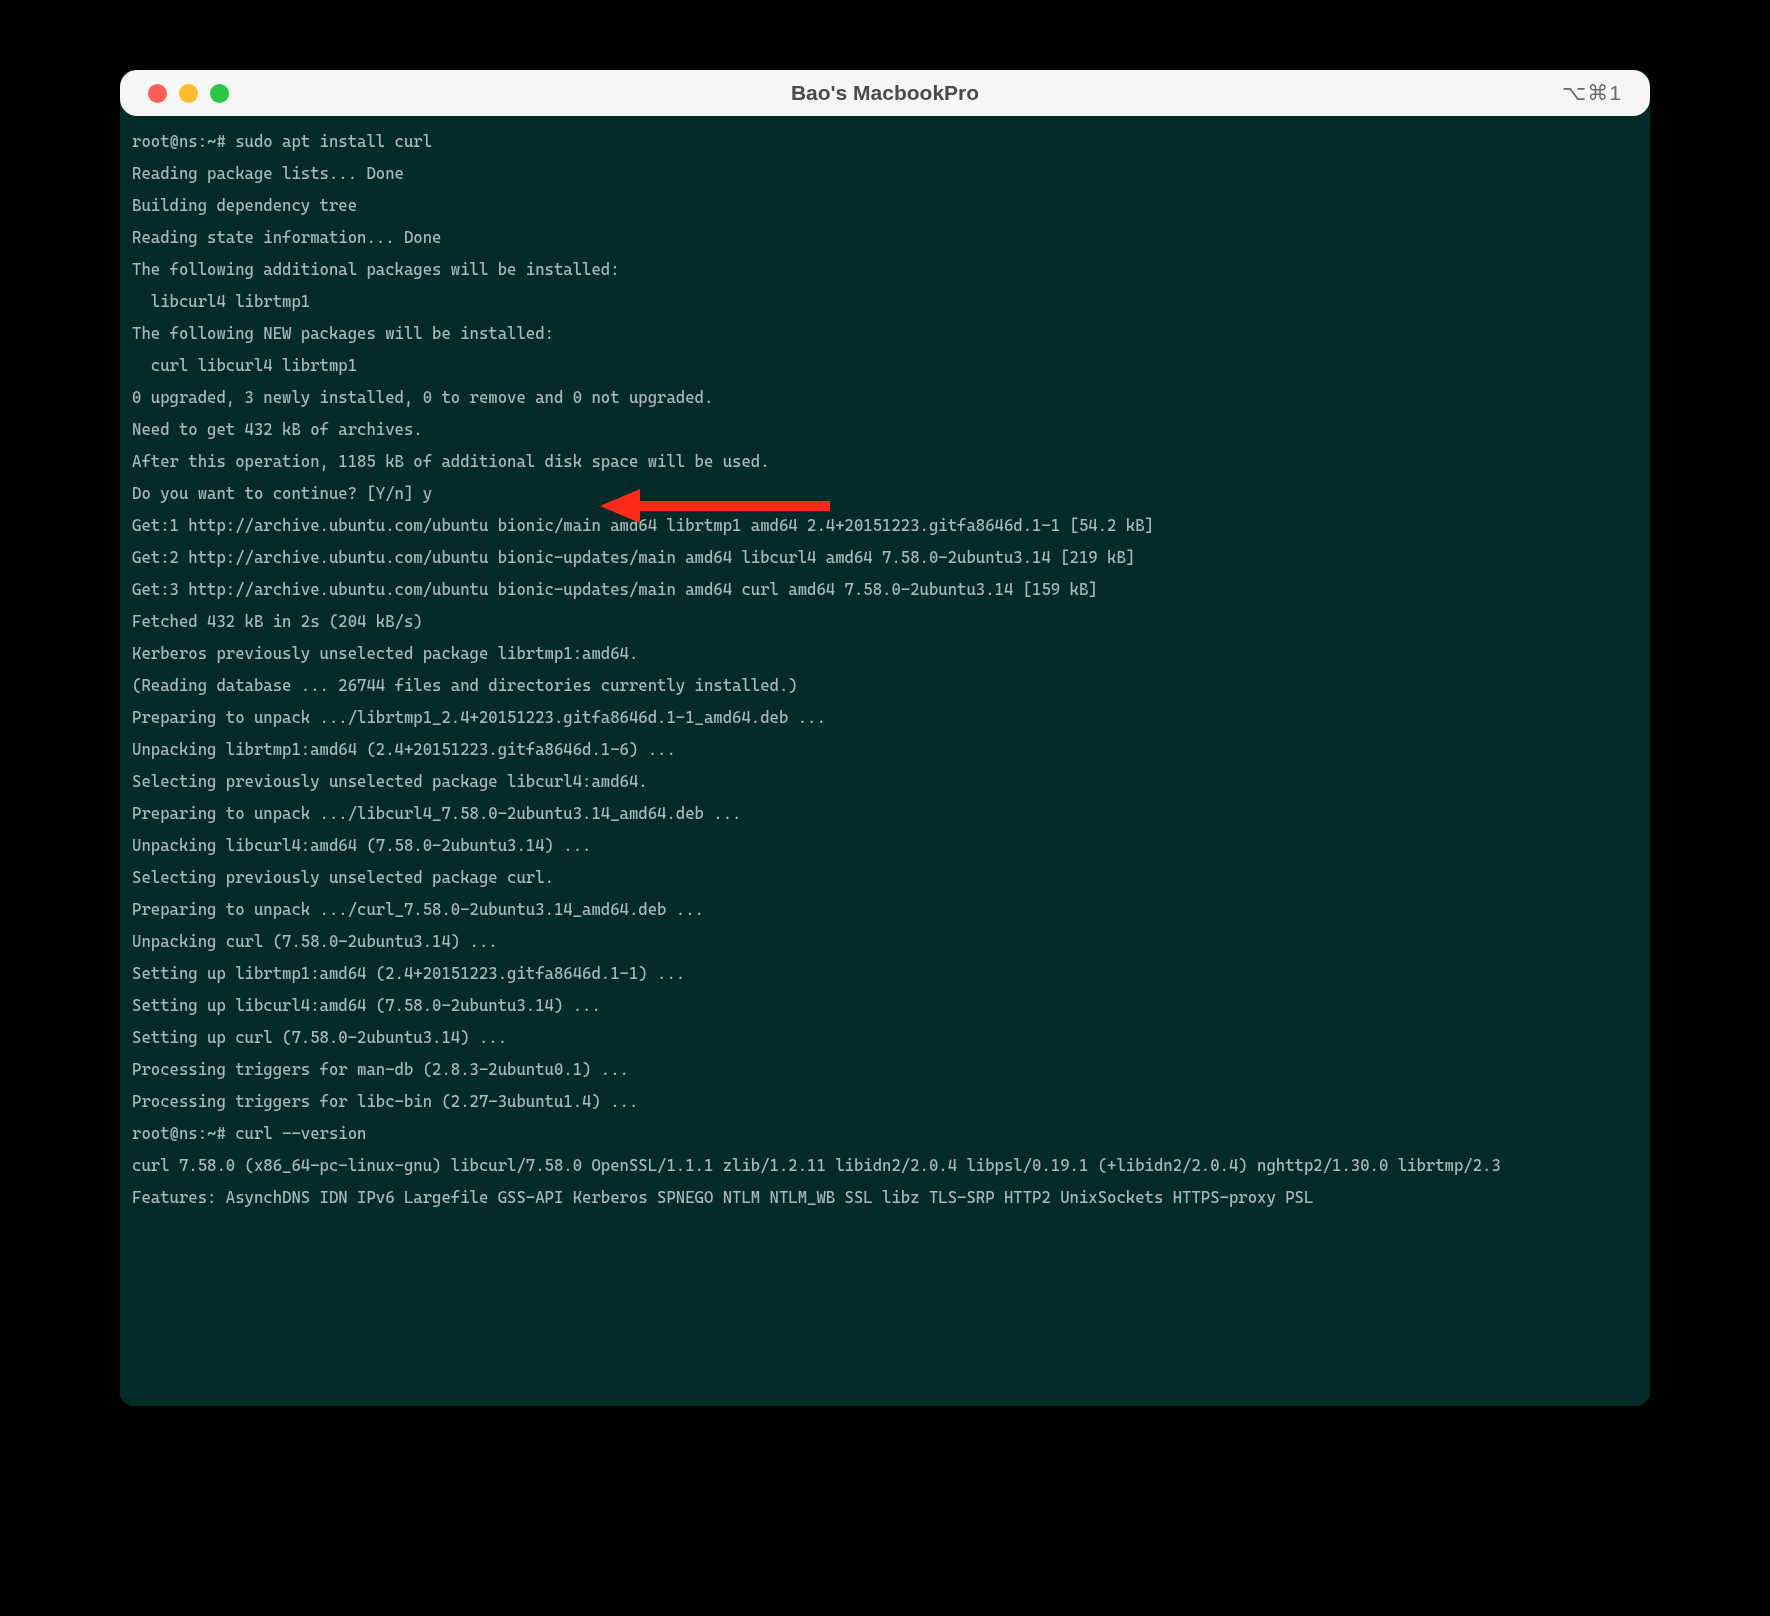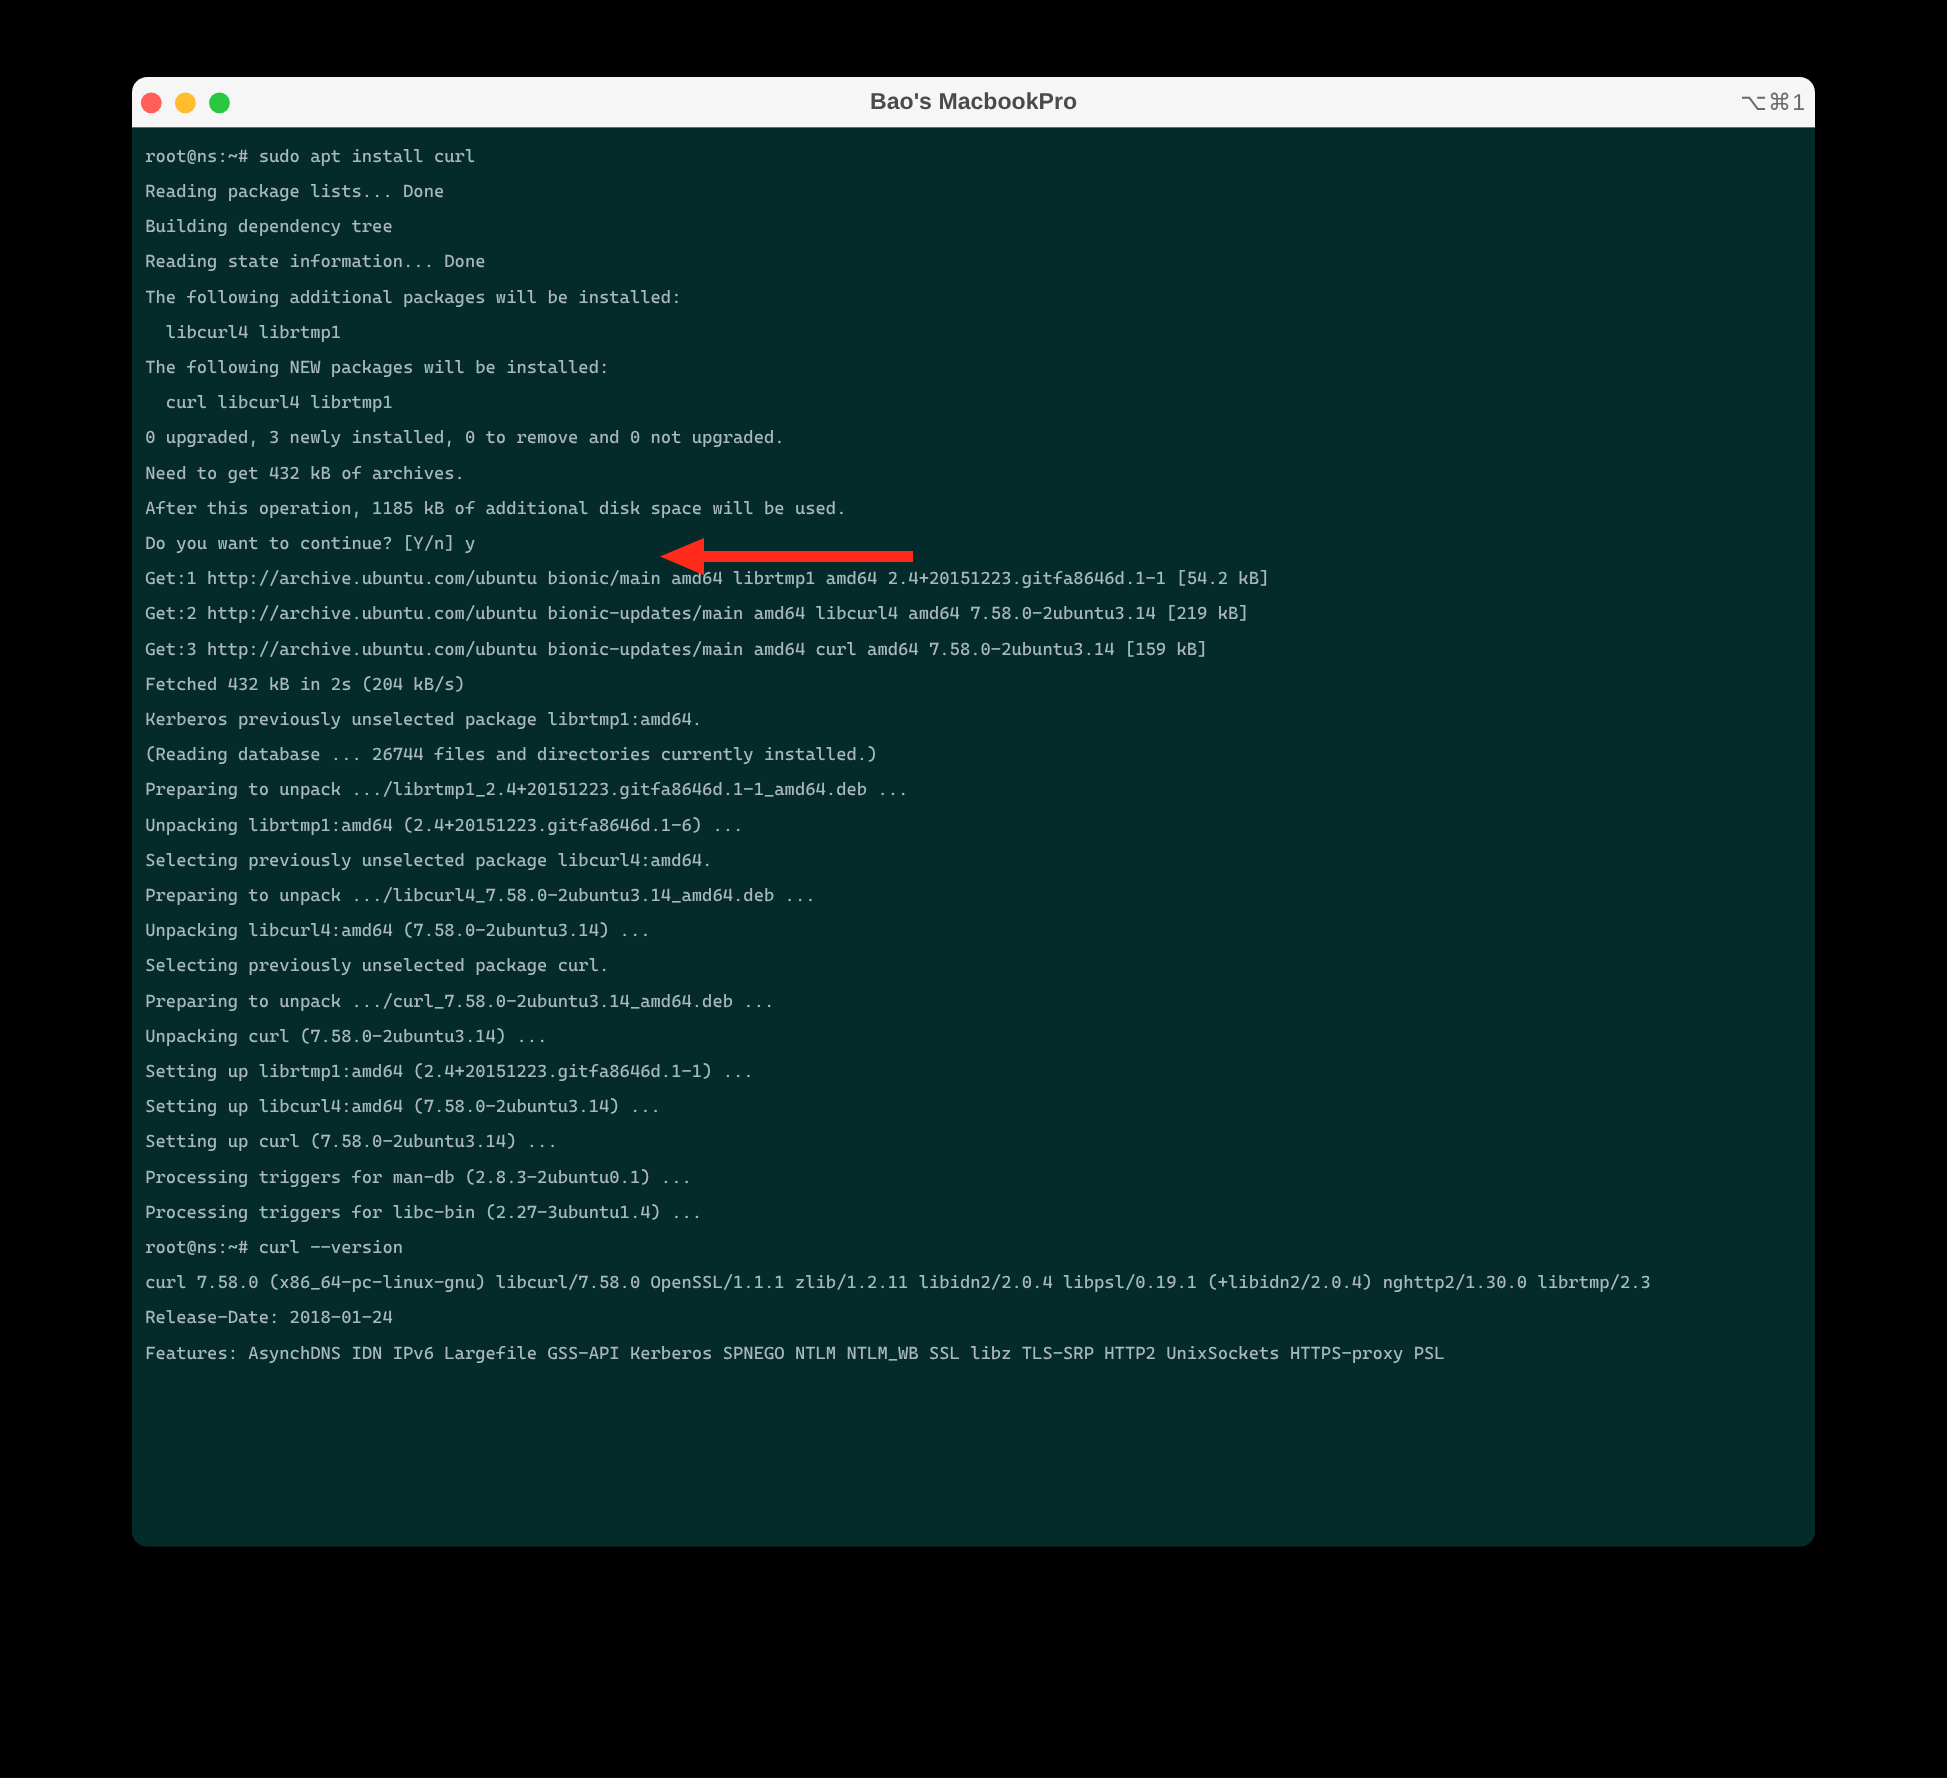--- a/index.html
+++ b/index.html
@@ -15,22 +15,23 @@
       border-radius: 14px;
       overflow: hidden;
       box-shadow: 0 25px 60px rgba(0,0,0,0.7);
       background: #042a2a;
     }
     .titlebar {
       height: 46px;
       background: #f6f6f6;
       display: flex;
       align-items: center;
-      padding: 0 8px;
+      padding: 0 28px;
       position: relative;
+      border-radius: 17px;
     }
     .traffic-lights {
       display: flex;
       gap: 12px;
     }
     .light {
       width: 19px;
       height: 19px;
       border-radius: 50%;
     }
@@ -114,21 +115,20 @@
         <div class="line">Selecting previously unselected package curl.</div>
         <div class="line">Preparing to unpack .../curl_7.58.0-2ubuntu3.14_amd64.deb ...</div>
         <div class="line">Unpacking curl (7.58.0-2ubuntu3.14) ...</div>
         <div class="line">Setting up librtmp1:amd64 (2.4+20151223.gitfa8646d.1-1) ...</div>
         <div class="line">Setting up libcurl4:amd64 (7.58.0-2ubuntu3.14) ...</div>
         <div class="line">Setting up curl (7.58.0-2ubuntu3.14) ...</div>
         <div class="line">Processing triggers for man-db (2.8.3-2ubuntu0.1) ...</div>
         <div class="line">Processing triggers for libc-bin (2.27-3ubuntu1.4) ...</div>
         <div class="line">root@ns:~# curl --version</div>
         <div class="line">curl 7.58.0 (x86_64-pc-linux-gnu) libcurl/7.58.0 OpenSSL/1.1.1 zlib/1.2.11 libidn2/2.0.4 libpsl/0.19.1 (+libidn2/2.0.4) nghttp2/1.30.0 librtmp/2.3</div>
-        <div class="line">Release-Date: 2018-01-24</div>
         <div class="line">Features: AsynchDNS IDN IPv6 Largefile GSS-API Kerberos SPNEGO NTLM NTLM_WB SSL libz TLS-SRP HTTP2 UnixSockets HTTPS-proxy PSL</div>
       </div>
     <svg class="arrow" width="230" height="50" viewBox="0 0 230 50">
       <line x1="230" y1="25" x2="30" y2="25" stroke="#ff2a1a" stroke-width="10"></line>
       <polygon points="0,25 40,8 40,42" fill="#ff2a1a"></polygon>
     </svg>
   </div>
 </div>
 
 </body></html>

